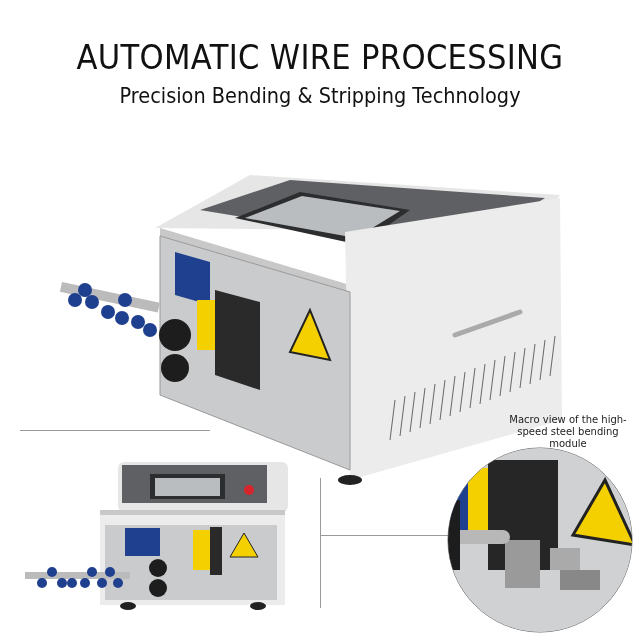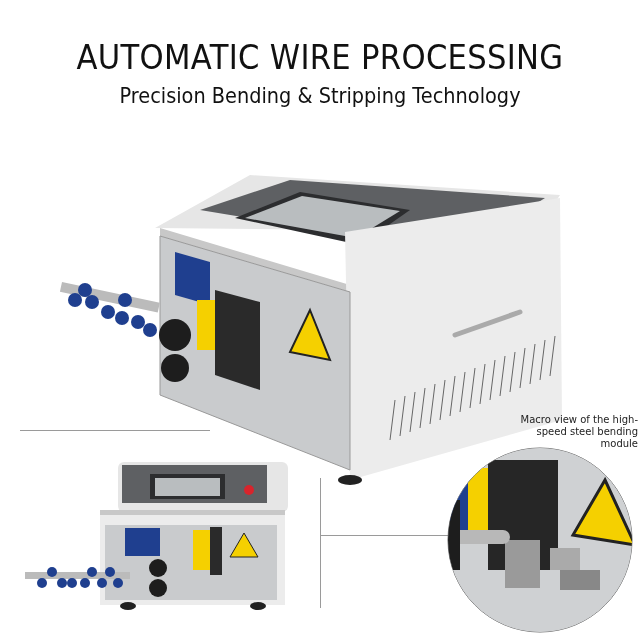--- a/index.html
+++ b/index.html
@@ -1,19 +1,19 @@
 <!DOCTYPE html>
 <html><head>
 <meta charset="utf-8">
 <style>
   html,body{margin:0;padding:0;background:#ffffff;}
   body{width:640px;height:640px;position:relative;overflow:hidden;font-family:"Liberation Sans",sans-serif;}
   .title{position:absolute;left:0;right:0;top:38px;text-align:center;font-size:33px;font-weight:400;letter-spacing:0.3px;color:#111;font-family:"DejaVu Sans",sans-serif;transform:scaleX(0.93);}
   .subtitle{position:absolute;left:0;right:0;top:84px;text-align:center;font-size:21px;color:#111;font-family:"DejaVu Sans",sans-serif;transform:scaleX(0.92);}
-  .caption{position:absolute;left:498px;top:414px;width:140px;text-align:right;font-size:10px;line-height:12px;color:#222;font-family:"DejaVu Sans",sans-serif;}
+  .caption{position:absolute;left:498px;top:414px;width:140px;text-align:center;font-size:10px;line-height:12px;color:#222;font-family:"DejaVu Sans",sans-serif;}
   .hline{position:absolute;background:#9a9a9a;height:1px;}
   .vline{position:absolute;background:#9a9a9a;width:1px;}
   svg{position:absolute;}
 </style>
 </head>
 <body>
 
 <div class="title">AUTOMATIC WIRE PROCESSING</div>
 <div class="subtitle">Precision Bending &amp; Stripping Technology</div>
 

